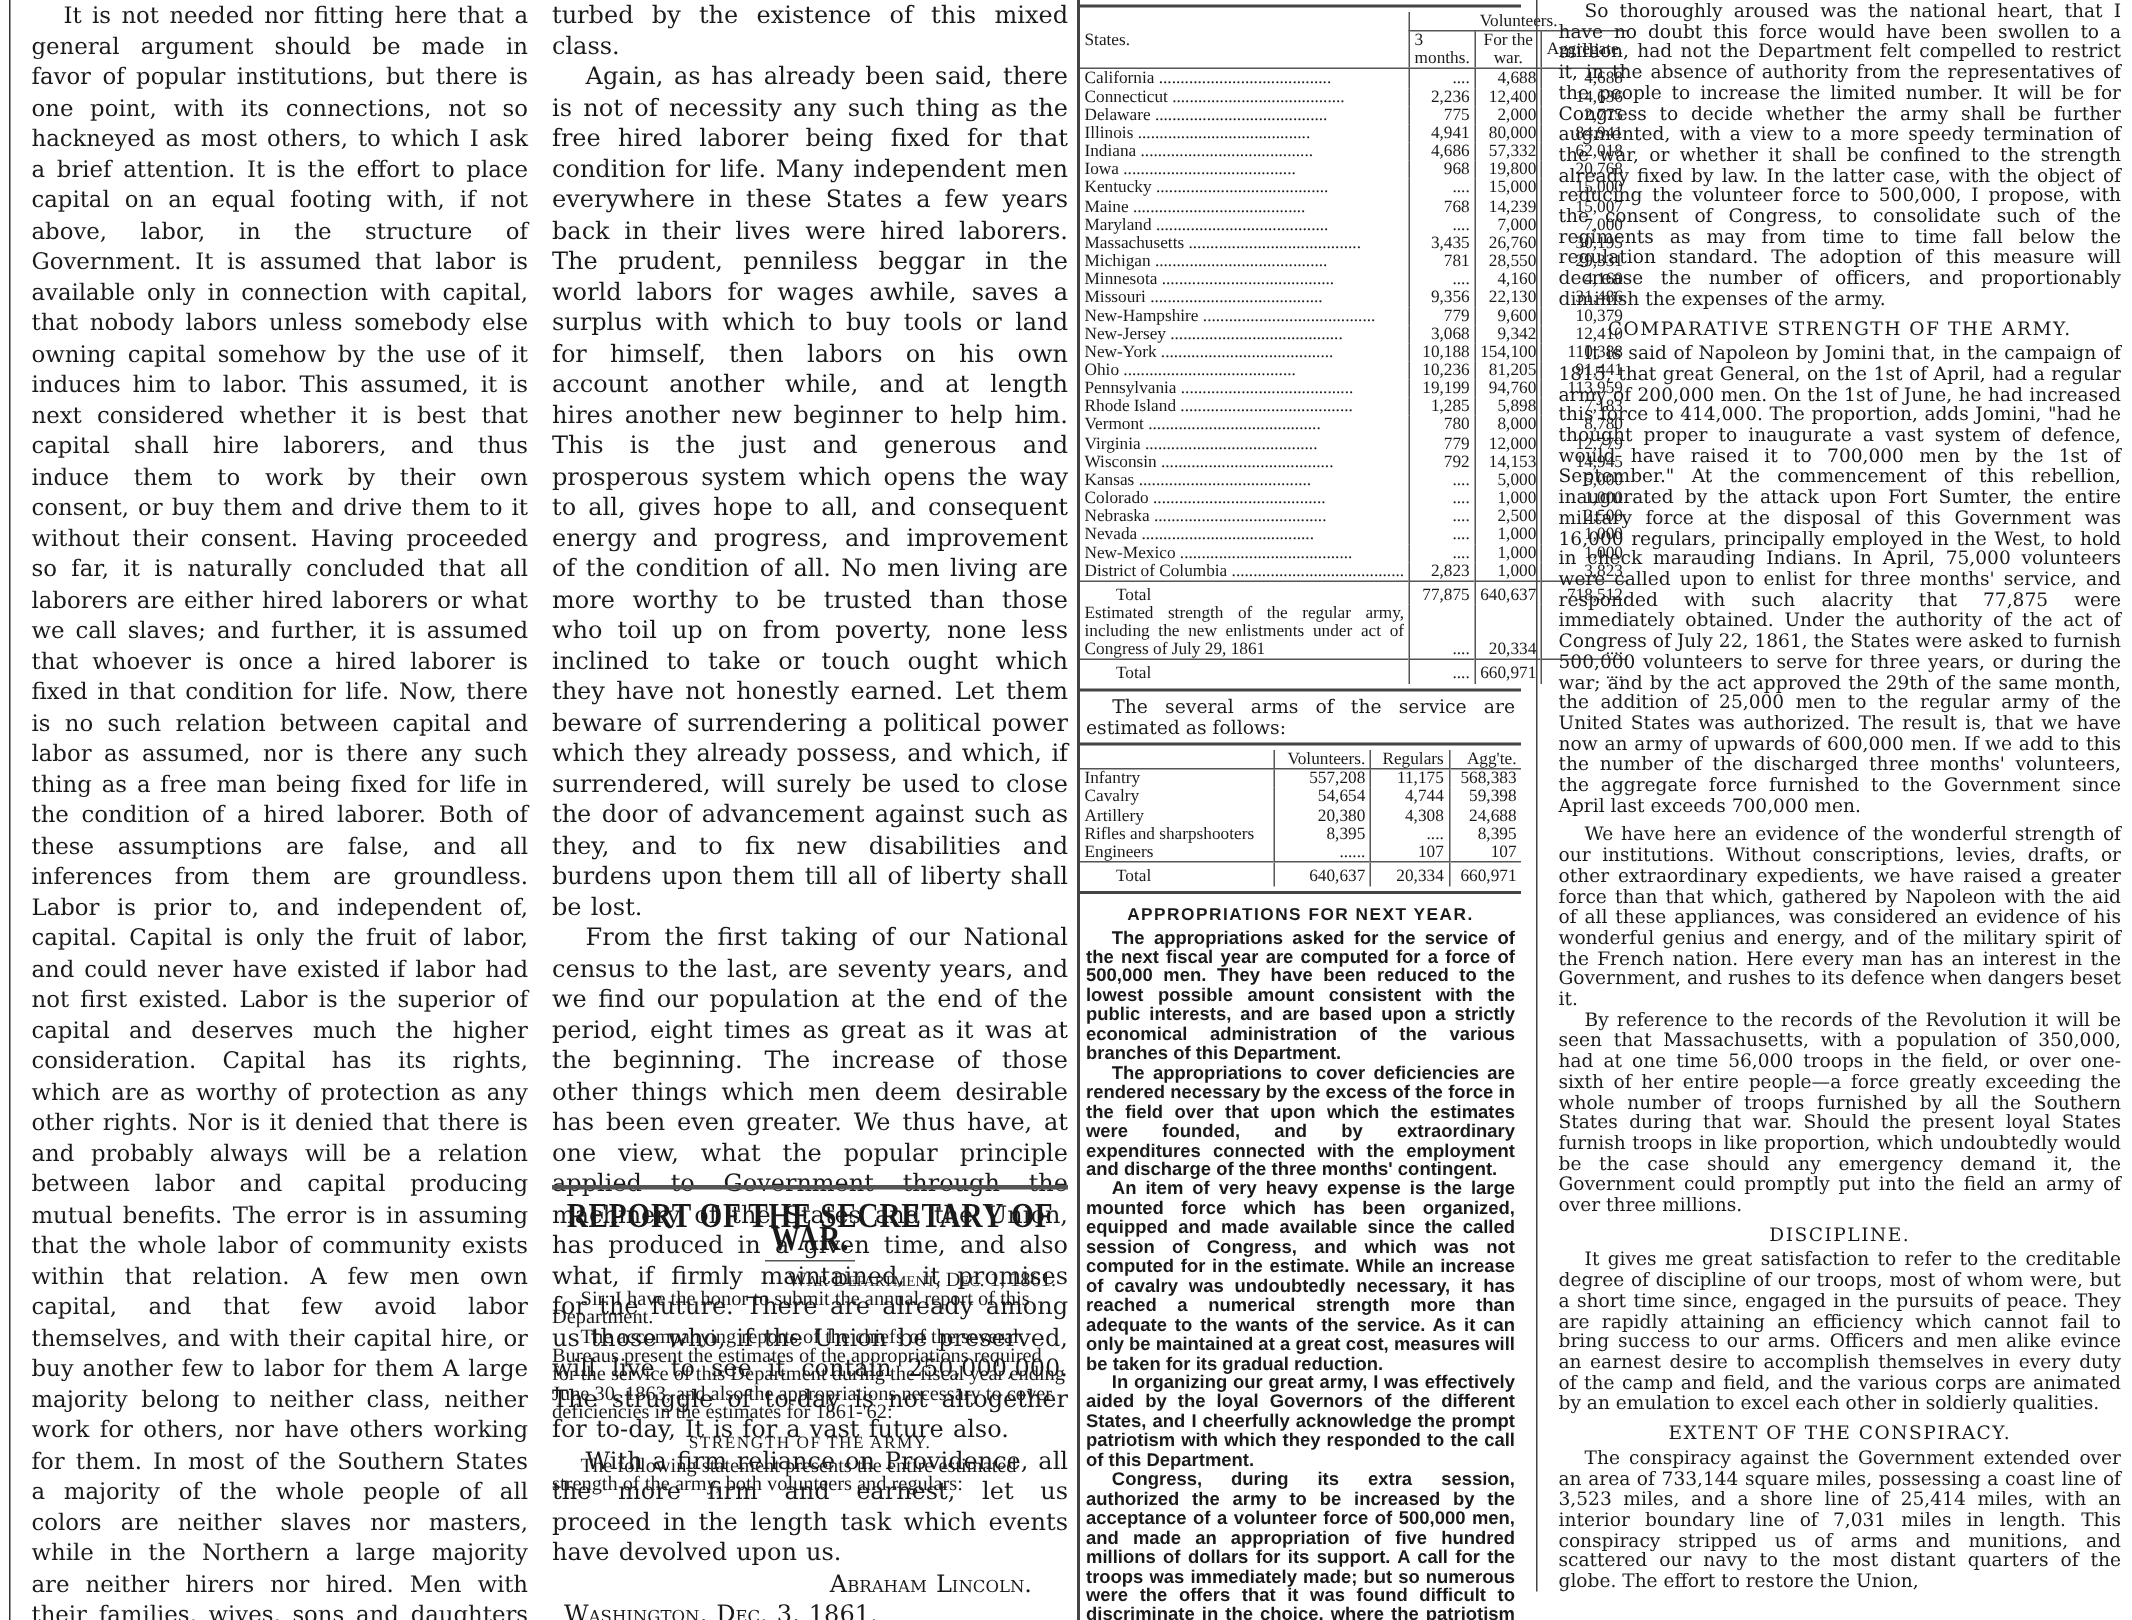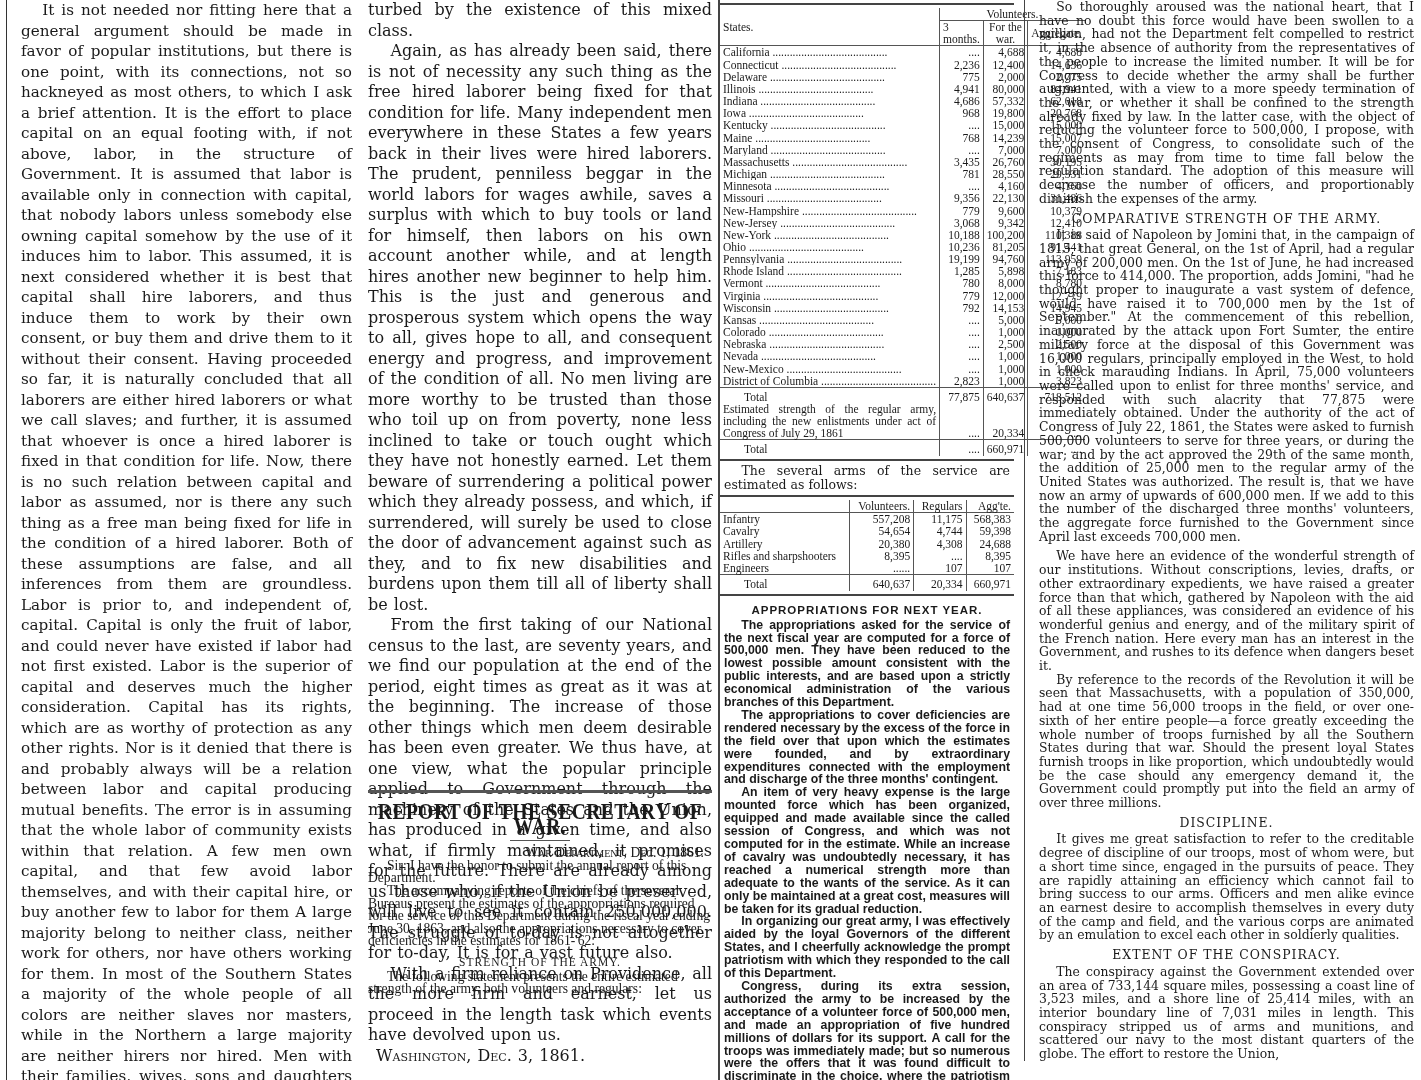--- a/index.html
+++ b/index.html
@@ -36,20 +36,21 @@
 
 <div class="col c1">
   <p class="ind">It is not needed nor fitting here that a general argument should be made in favor of popular institutions, but there is one point, with its connections, not so hackneyed as most others, to which I ask a brief attention. It is the effort to place capital on an equal footing with, if not above, labor, in the structure of Government. It is assumed that labor is available only in connection with capital, that nobody labors unless somebody else owning capital somehow by the use of it induces him to labor. This assumed, it is next considered whether it is best that capital shall hire laborers, and thus induce them to work by their own consent, or buy them and drive them to it without their consent. Having proceeded so far, it is naturally concluded that all laborers are either hired laborers or what we call slaves; and further, it is assumed that whoever is once a hired laborer is fixed in that condition for life. Now, there is no such relation between capital and labor as assumed, nor is there any such thing as a free man being fixed for life in the condition of a hired laborer. Both of these assumptions are false, and all inferences from them are groundless. Labor is prior to, and independent of, capital. Capital is only the fruit of labor, and could never have existed if labor had not first existed. Labor is the superior of capital and deserves much the higher consideration. Capital has its rights, which are as worthy of protection as any other rights. Nor is it denied that there is and probably always will be a relation between labor and capital producing mutual benefits. The error is in assuming that the whole labor of community exists within that relation. A few men own capital, and that few avoid labor themselves, and with their capital hire, or buy another few to labor for them A large majority belong to neither class, neither work for others, nor have others working for them. In most of the Southern States a majority of the whole people of all colors are neither slaves nor masters, while in the Northern a large majority are neither hirers nor hired. Men with their families, wives, sons and daughters work for themselves on their farms, in their houses and in their shops, taking the whole product to themselves and asking no favors of capital on the one hand, nor of hired laborers or slaves on the other. It is not forgotten that a considerable number of persons mingle their own labor with capital, that is they labor with their own hands, and also buy or hire others to labor for them; but this is only a mixed and not a distinct class. No principle stated is dis-</p>
 </div>
 
 <div class="col c2">
   <p>turbed by the existence of this mixed class.</p>
   <p class="ind">Again, as has already been said, there is not of necessity any such thing as the free hired laborer being fixed for that condition for life. Many independent men everywhere in these States a few years back in their lives were hired laborers. The prudent, penniless beggar in the world labors for wages awhile, saves a surplus with which to buy tools or land for himself, then labors on his own account another while, and at length hires another new beginner to help him. This is the just and generous and prosperous system which opens the way to all, gives hope to all, and consequent energy and progress, and improvement of the condition of all. No men living are more worthy to be trusted than those who toil up on from poverty, none less inclined to take or touch ought which they have not honestly earned. Let them beware of surrendering a political power which they already possess, and which, if surrendered, will surely be used to close the door of advancement against such as they, and to fix new disabilities and burdens upon them till all of liberty shall be lost.</p>
   <p class="ind">From the first taking of our National census to the last, are seventy years, and we find our population at the end of the period, eight times as great as it was at the beginning. The increase of those other things which men deem desirable has been even greater. We thus have, at one view, what the popular principle applied to Government through the machinery of the States and the Union, has produced in a given time, and also what, if firmly maintained, it promises for the future. There are already among us those who, if the Union be preserved, will live to see it contain 250,000,000. The struggle of to-day is not altogether for to-day, It is for a vast future also.</p>
   <p class="ind">With a firm reliance on Providence, all the more firm and earnest, let us proceed in the length task which events have devolved upon us.</p>
+  <p class="sig">Abraham Lincoln.</p>
   <p class="dateline">Washington, Dec. 3, 1861.</p>
 </div>
 
 <div class="report-box">
   <div class="report-title">REPORT OF THE SECRETARY OF WAR.</div>
   <div class="orn"></div>
   <p class="wd">War Department, Dec. 1, 1861.</p>
   <p class="ind">Sir: I have the honor to submit the annual report of this Department.</p>
   <p class="ind">The accompanying reports of the chiefs of the several Bureaus present the estimates of the appropriations required for the service of this Department during the fiscal year ending June 30, 1863, and also the appropriations necessary to cover deficiencies in the estimates for 1861-'62:</p>
   <p class="heading">STRENGTH OF THE ARMY.</p>
@@ -157,21 +158,21 @@
         </tr>
         <tr>
           <td class="dots">New-Jersey ........................................</td>
           <td class="num">3,068</td>
           <td class="num">9,342</td>
           <td class="num">12,410</td>
         </tr>
         <tr>
           <td class="dots">New-York ........................................</td>
           <td class="num">10,188</td>
-          <td class="num">100,200</td>
+          <td class="num">154,100</td>
           <td class="num">110,388</td>
         </tr>
         <tr>
           <td class="dots">Ohio ........................................</td>
           <td class="num">10,236</td>
           <td class="num">81,205</td>
           <td class="num">91,441</td>
         </tr>
         <tr>
           <td class="dots">Pennsylvania ........................................</td>

